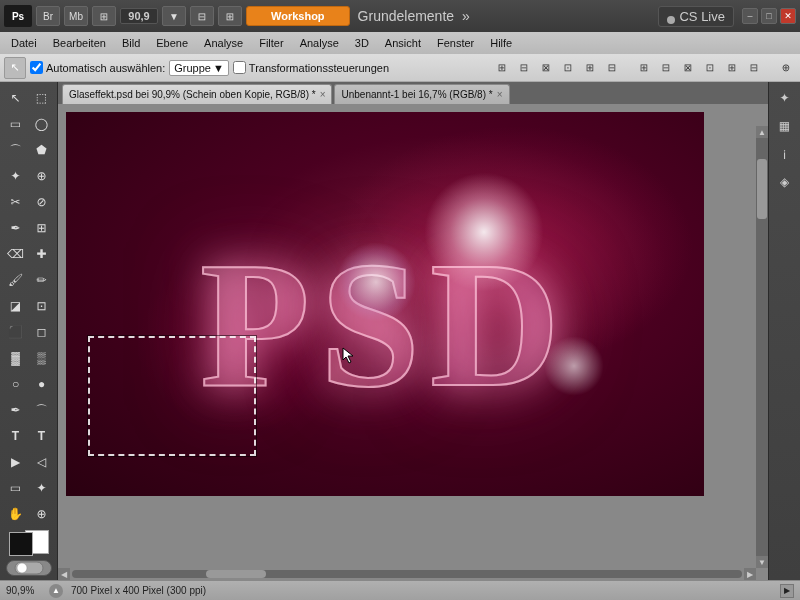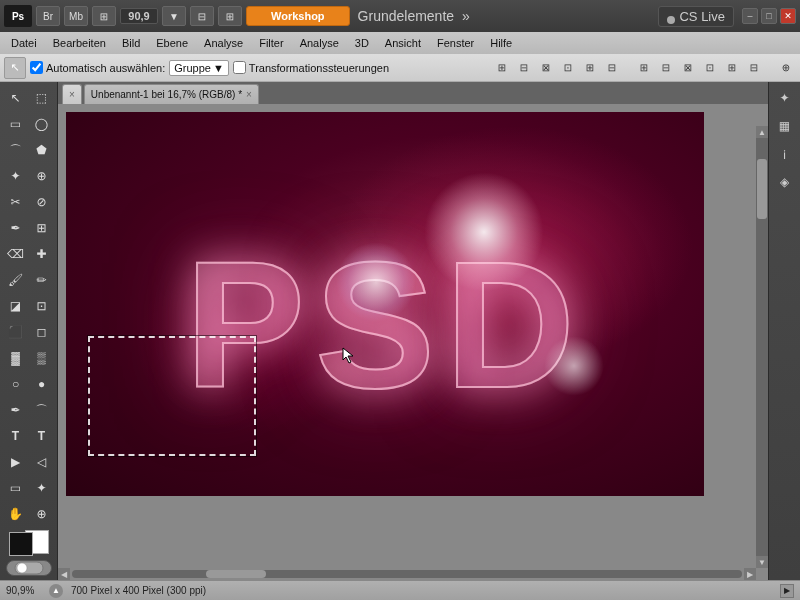--- a/index.html
+++ b/index.html
@@ -248,21 +248,21 @@
       left: 0;
       width: 100%;
       height: 100%;
       display: flex;
       align-items: center;
       justify-content: center;
     }
     .psd-letters {
       font-size: 180px;
       font-weight: 900;
-      font-family: Liberation Sans, sans-serif;
+      font-family: Liberation Serif, serif;
       color: transparent;
       text-shadow:
         0 0 40px rgba(255, 150, 200, 0.8),
         0 0 80px rgba(200, 50, 100, 0.6);
       -webkit-text-stroke: 2px rgba(255, 200, 220, 0.7);
       position: relative;
       letter-spacing: 10px;
       background: linear-gradient(135deg,
         rgba(255,200,220,0.3) 0%,
         rgba(180,80,120,0.5) 30%,
@@ -588,20 +588,21 @@
         <rect x="1" y="1" width="28" height="12" rx="6" fill="#aaa" stroke="#777" stroke-width="1"></rect>
         <circle cx="8" cy="7" r="5" fill="#fff" stroke="#888" stroke-width="0.5"></circle>
       </svg>
     </div>
   </div>
 
   <div id="canvas-area">
 
     <div id="tab-bar">
       <div class="doc-tab active">
+        <span>Glaseffekt.psd bei 90,9% (Schein oben Kopie, RGB/8) *</span>
         <span class="tab-close">×</span>
       </div>
       <div class="doc-tab">
         <span>Unbenannt-1 bei 16,7% (RGB/8) *</span>
         <span class="tab-close">×</span>
       </div>
     </div>
 
     <div class="canvas-wrapper">
       <div id="photoshop-canvas">

